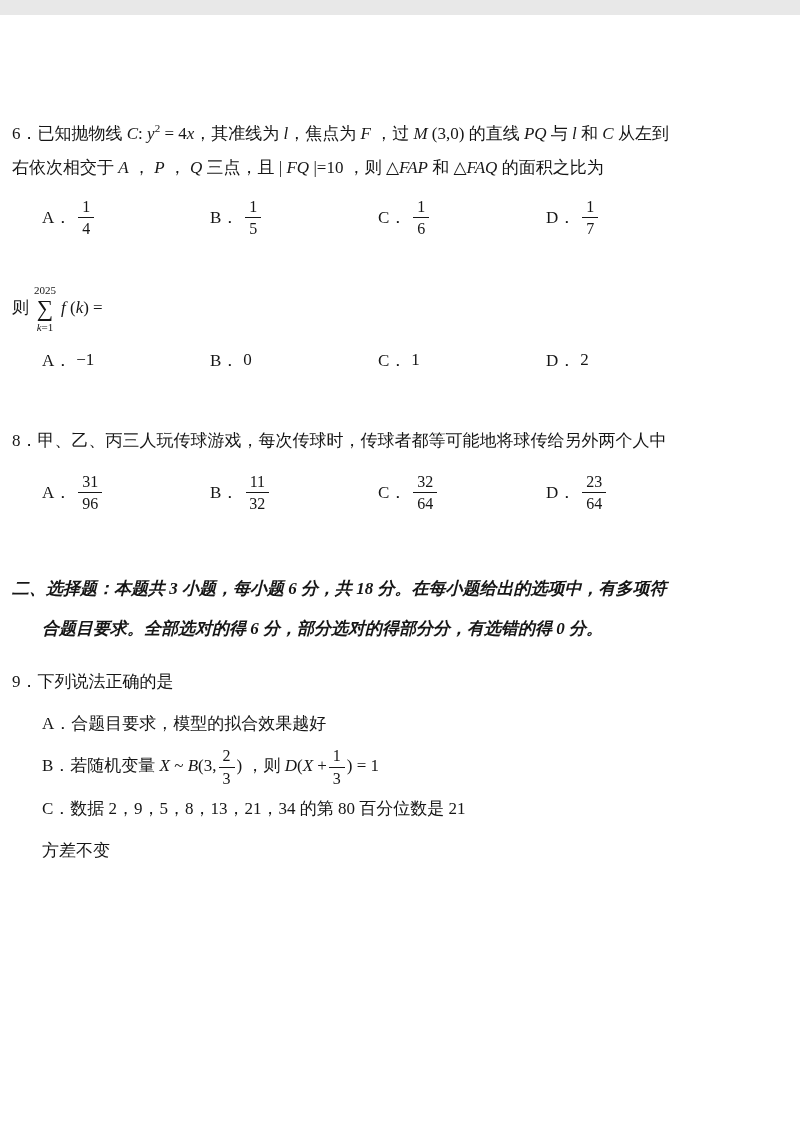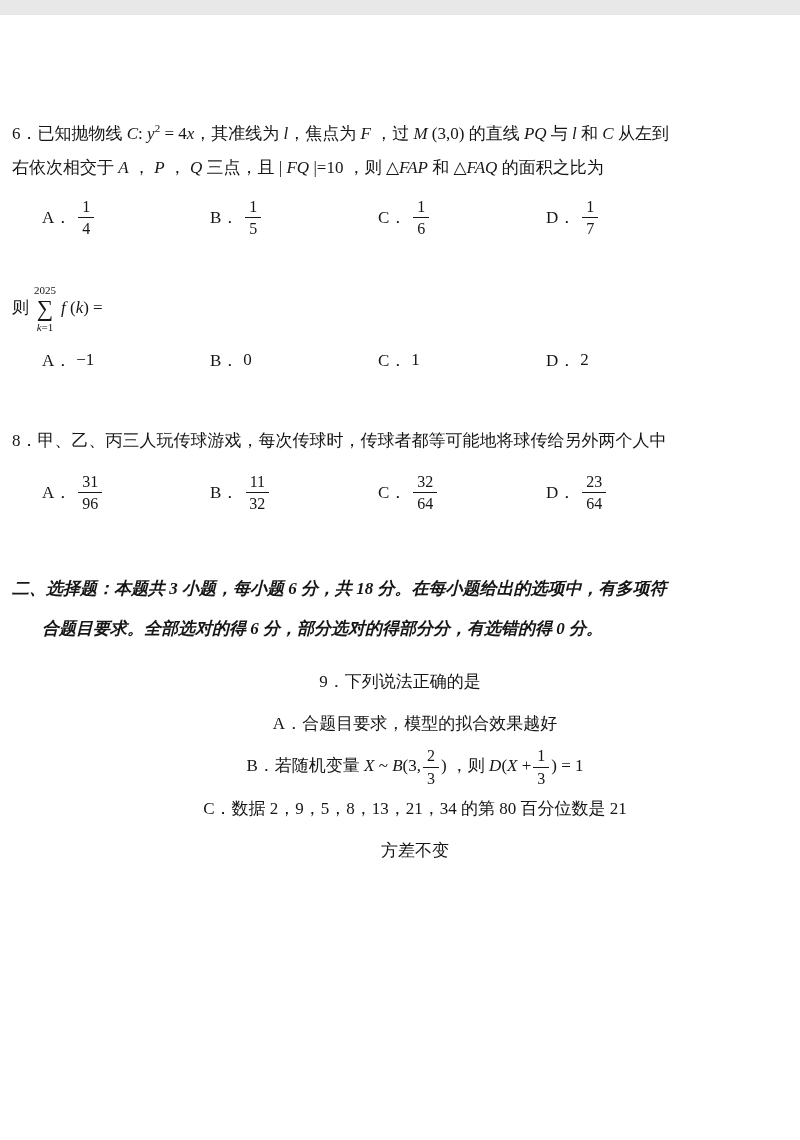--- a/index.html
+++ b/index.html
@@ -55,21 +55,21 @@
   .q7 { margin-bottom: 52px; }
   .q7 .sum-line { margin-top: 6px; }
   .q7 .options { margin-top: 14px; }
   .q8 { margin-bottom: 56px; }
   .q8 .options { margin-top: 14px; }
 
   .section-header { font-weight: bold; margin-bottom: 12px; font-style: italic; }
   .section-header .qline { line-height: 40px; }
   .section-header .indent { margin-left: 30px; }
 
-  .q9 .qline { line-height: 42px; text-align: center; }
+  .q9 .qline { line-height: 42px; }
   .q9 .option-line { margin-left: 30px; }
 </style>
 </head>
 <body>
 
 <div class="page">
 
   <section class="q6">
     <p class="qline">6．已知抛物线 <i>C</i>: <i>y</i><sup>2</sup> = 4<i>x</i>，其准线为 <i>l</i>，焦点为 <i>F</i> ，过 <i>M</i> (3,0) 的直线 <i>PQ</i> 与 <i>l</i> 和 <i>C</i> 从左到</p>
     <p class="qline">右依次相交于 <i>A</i> ， <i>P</i> ， <i>Q</i> 三点，且 | <i>FQ</i> |=10 ，则 △<i>FAP</i> 和 △<i>FAQ</i> 的面积之比为</p>

